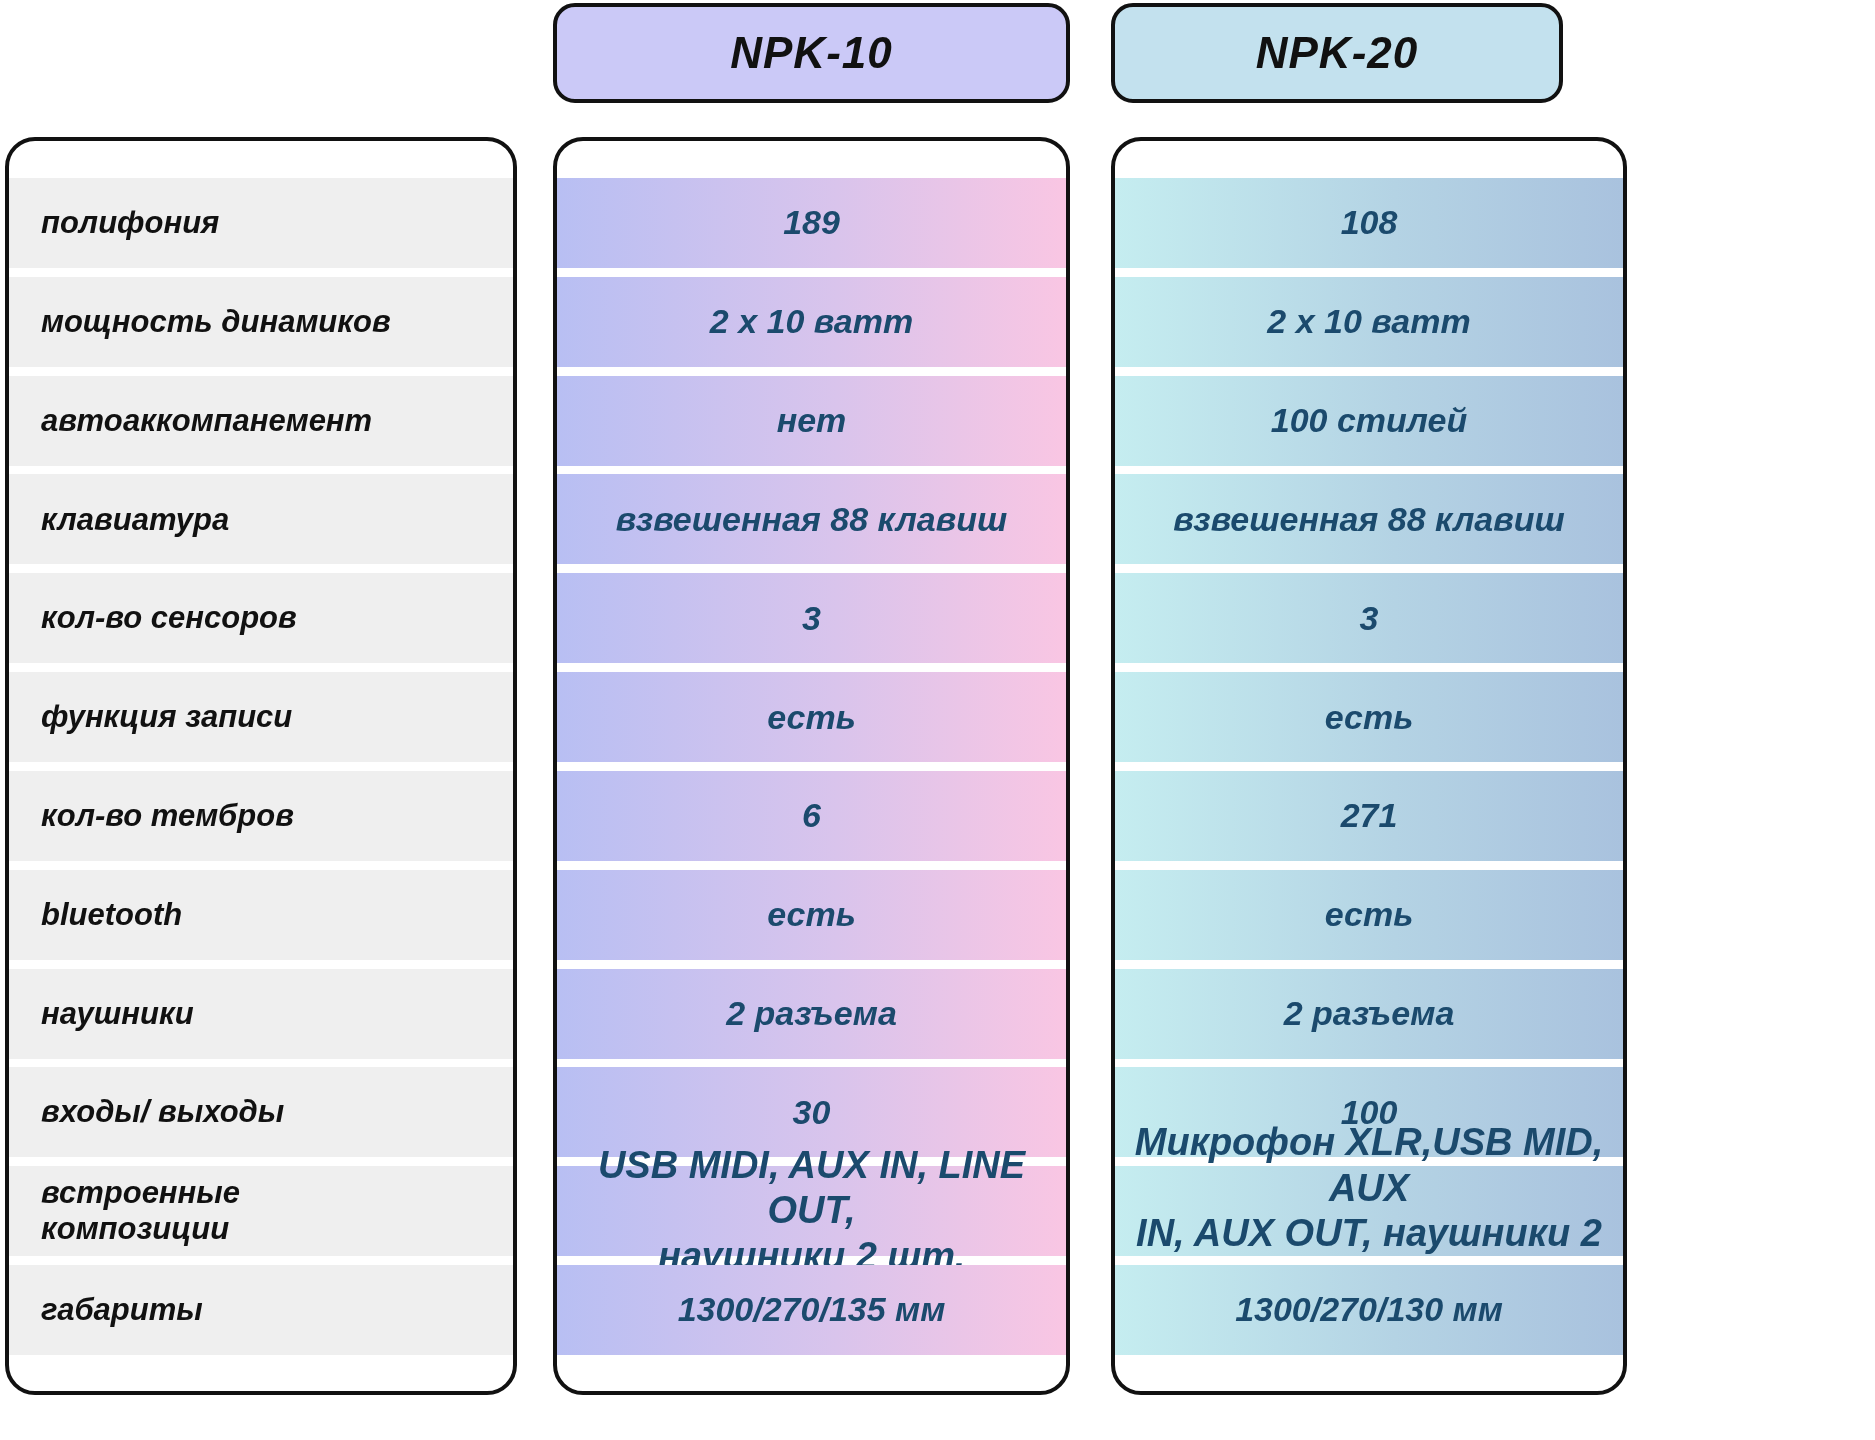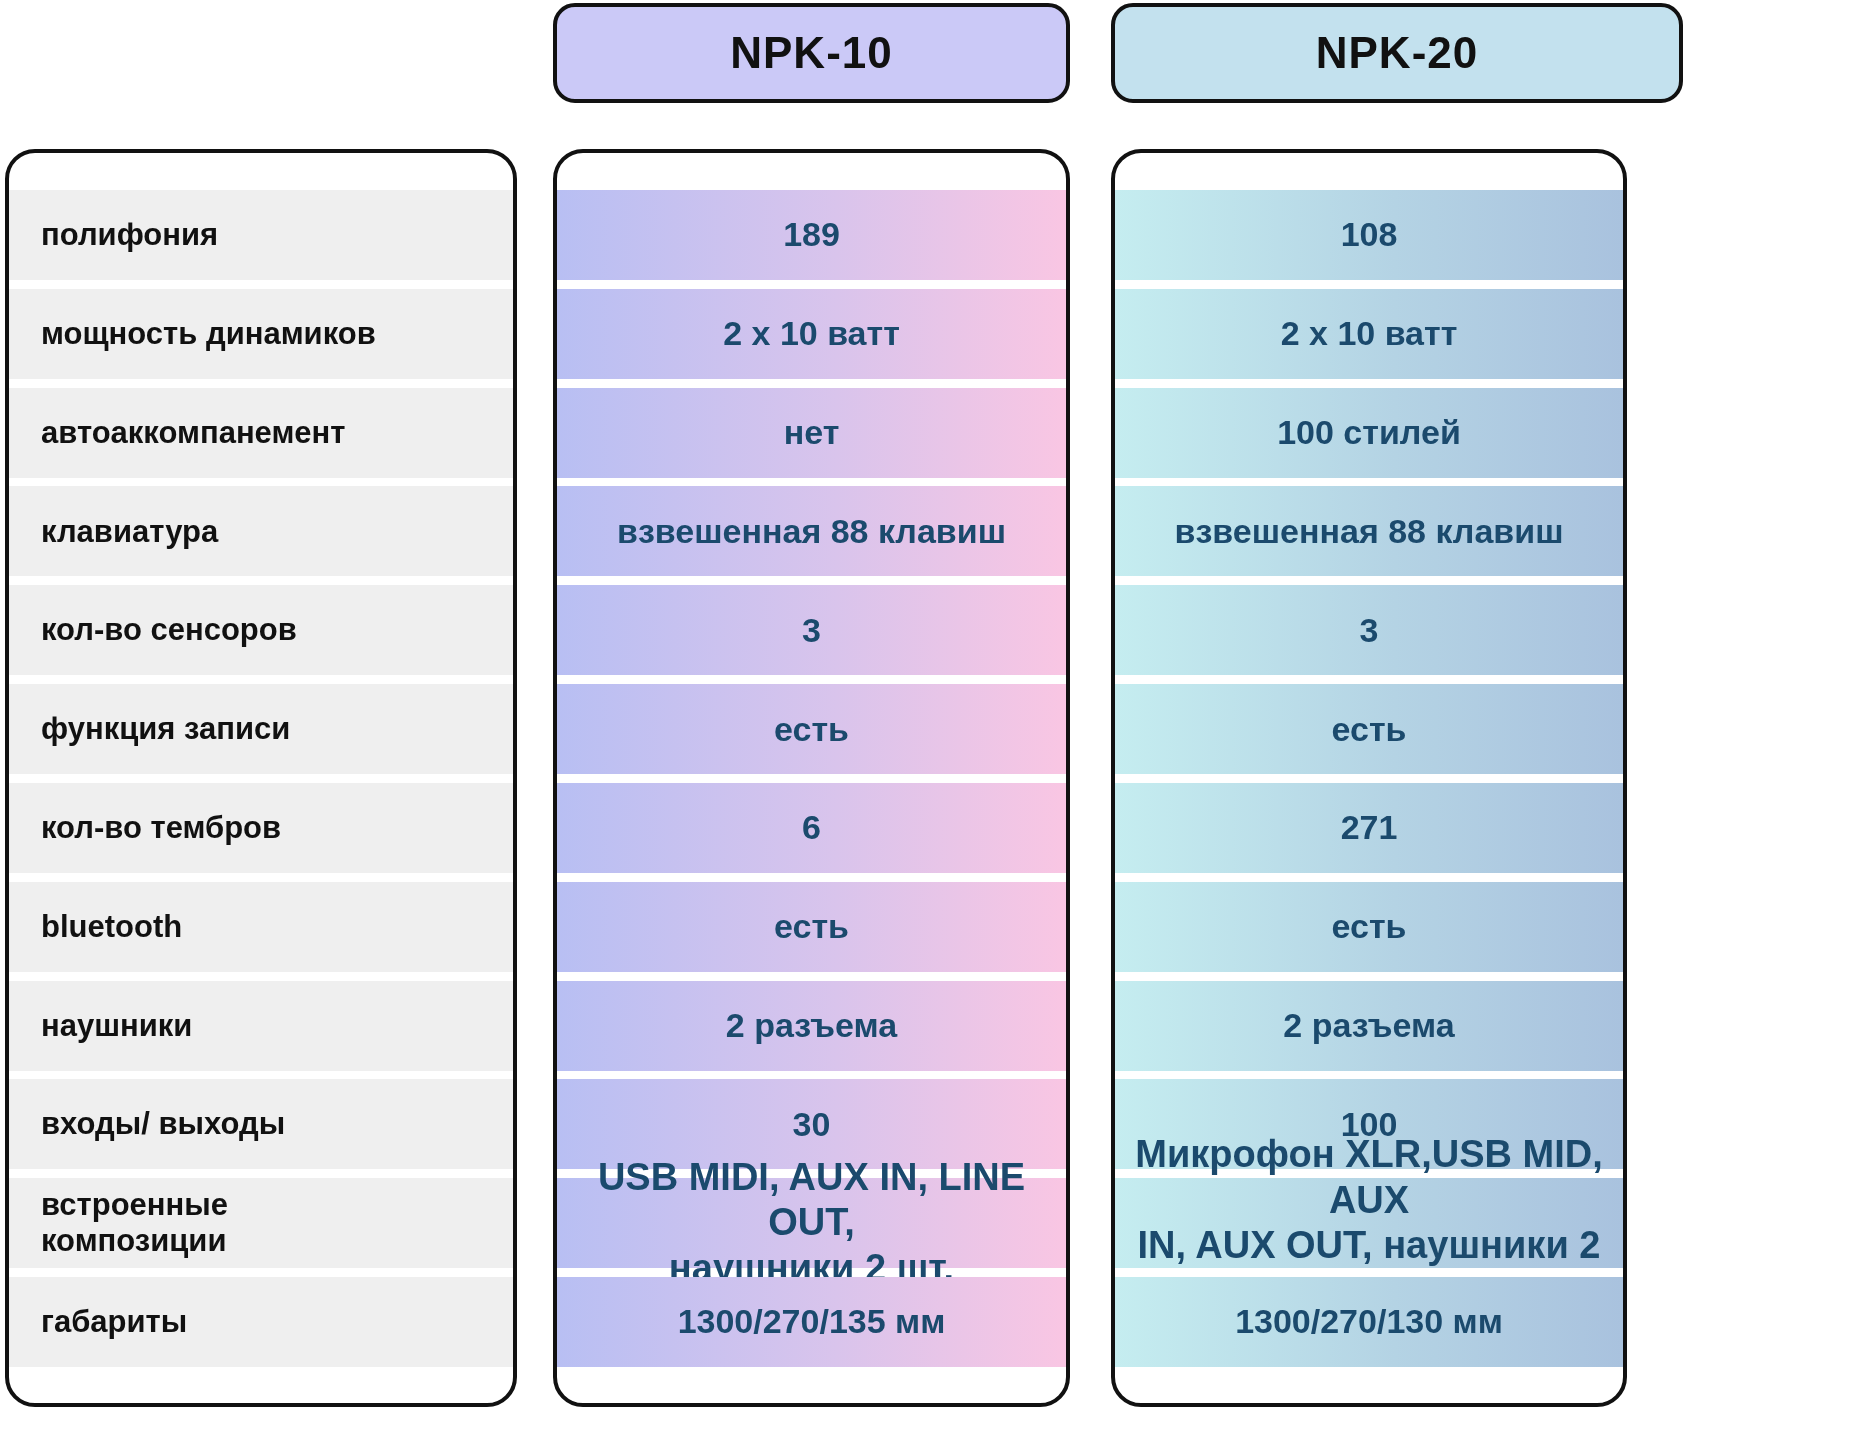--- a/index.html
+++ b/index.html
@@ -2,37 +2,37 @@
 <html><head>
 <meta charset="utf-8">
 <style>
   html, body { margin: 0; padding: 0; background: #ffffff; }
   body {
     width: 1875px; height: 1440px;
     font-family: "Liberation Sans", "DejaVu Sans", sans-serif;
     position: relative;
     overflow: hidden;
   }
-  .stage { position: absolute; inset: 0; }
+  .stage { position: absolute; inset: 0; font-style: italic; }
 
   
   .badge {
     position: absolute; top: 3px; height: 100px;
     border: 4px solid #111; border-radius: 22px;
     box-sizing: border-box;
     display: flex; align-items: center; justify-content: center;
     font-size: 44px; font-weight: 700; color: #111;
     letter-spacing: 1px;
   }
   .badge-npk10 { left: 553px; width: 517px; background: #cbc9f7; }
-  .badge-npk20 { left: 1111px; width: 572px; background: #c3e1ee; }
+  .badge-npk20 { left: 1111px; width: 452px; background: #c3e1ee; }
 
   
   .panel {
-    position: absolute; top: 149px; height: 1258px;
+    position: absolute; top: 137px; height: 1258px;
     background: #ffffff;
     border: 4px solid #111; border-radius: 30px;
     box-sizing: border-box;
     padding: 37px 0 36px 0;
     display: flex; flex-direction: column; justify-content: space-between;
     overflow: hidden;
   }
   .panel-labels { left: 5px;    width: 512px; }
   .panel-npk10  { left: 553px;  width: 517px; }
   .panel-npk20  { left: 1111px; width: 516px; }

